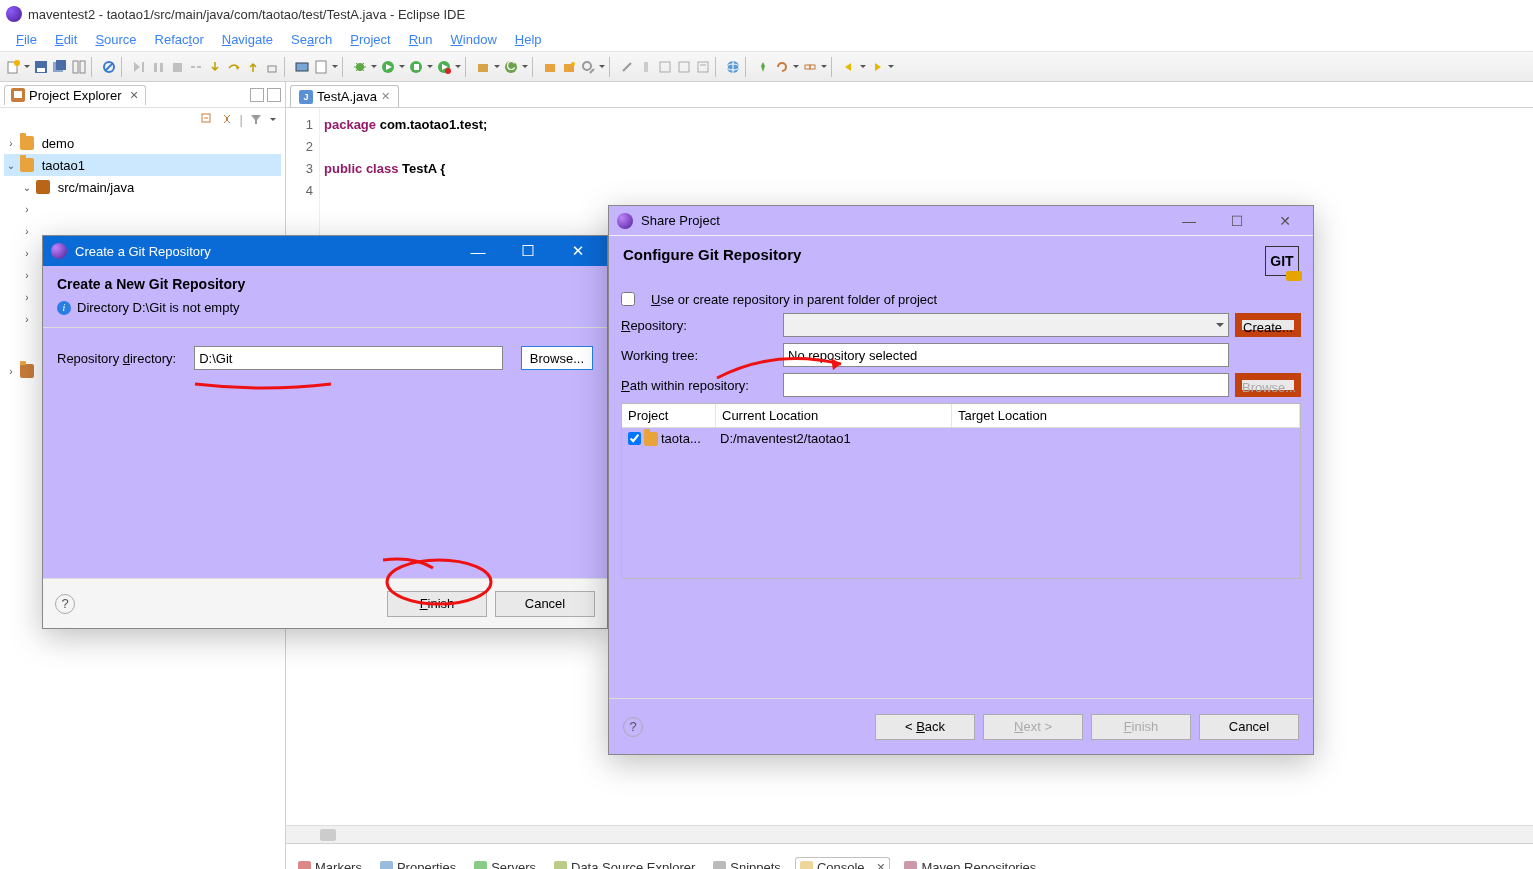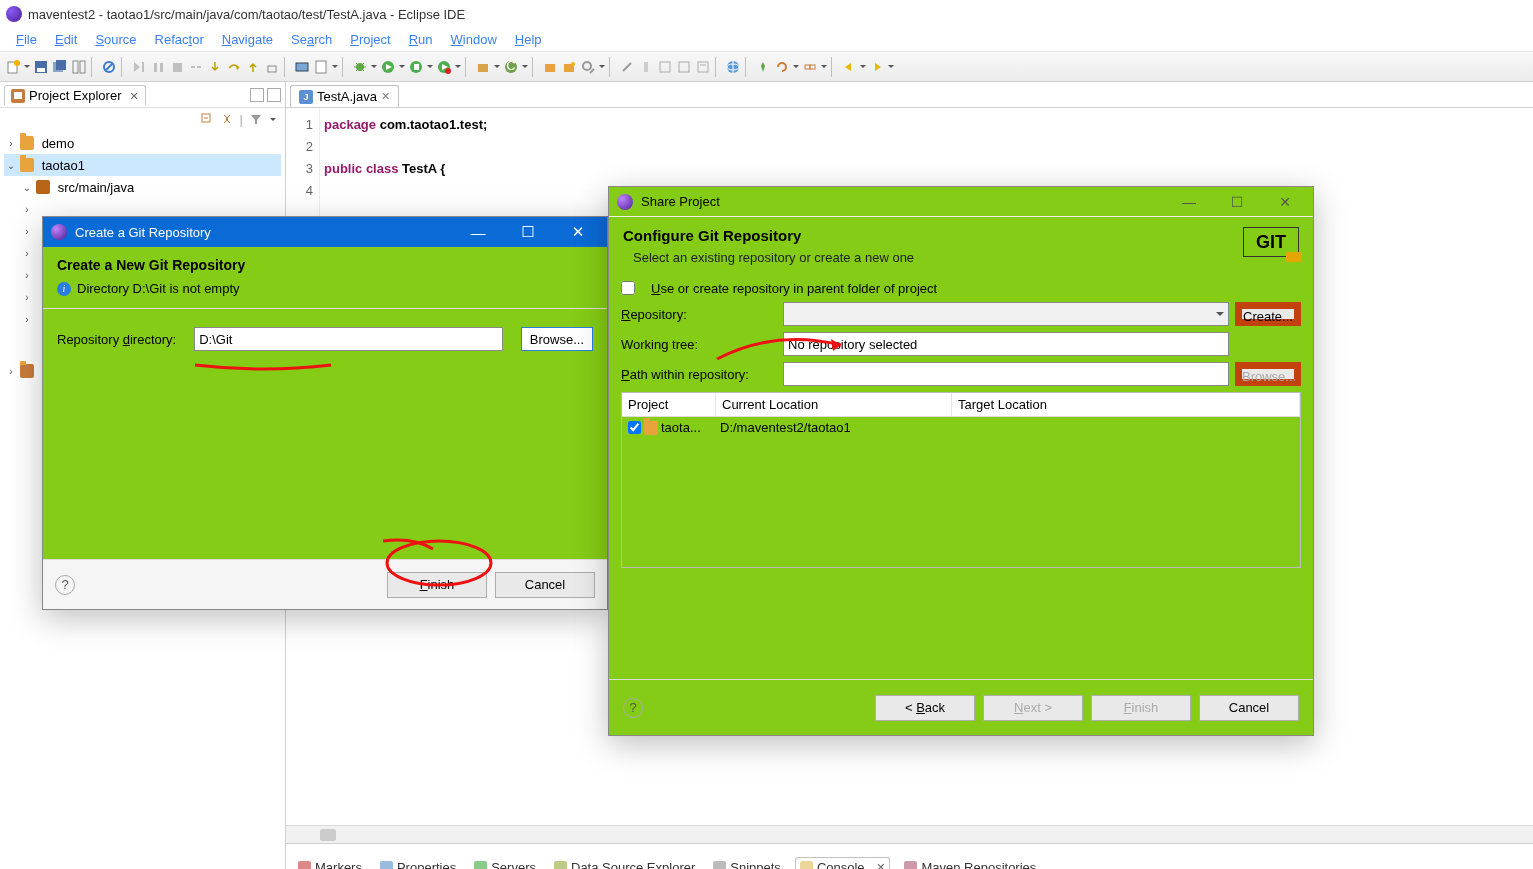--- a/index.html
+++ b/index.html
@@ -18,21 +18,21 @@
 .toolbar { height: 30px; background: linear-gradient(#f8f8f8, #ececec); border-bottom: 1px solid #d0d0d0; display: flex; align-items: center; padding: 0 4px; gap: 1px; }
 .tb-btn { width: 18px; height: 18px; display: inline-flex; align-items: center; justify-content: center; position: relative; }
 .tb-sep { width: 6px; height: 20px; border-left: 1px solid #c0c0c0; margin: 0 2px; }
 .tb-drop { width: 8px; display:inline-flex; align-items:center; justify-content:center; }
 .tb-drop::after { content:''; border: 3px solid transparent; border-top-color:#555; margin-top:3px; }
 
 
 .workbench { display: flex; height: calc(100% - 82px); }
 .sidebar { width: 286px; border-right: 1px solid #d0d0d0; display:flex; flex-direction:column; }
 .view-hdr { height: 26px; display:flex; align-items:center; padding: 0 4px; border-bottom: 1px solid #e0e0e0; }
-.view-tab { display:flex; align-items:flex-end; gap:4px; padding: 2px 6px; border: 1px solid #c8c8c8; border-bottom: none; background:#fff; border-radius: 3px 3px 0 0; }
+.view-tab { display:flex; align-items:center; gap:4px; padding: 2px 6px; border: 1px solid #c8c8c8; border-bottom: none; background:#fff; border-radius: 3px 3px 0 0; }
 .view-tab .pe-icon { width:14px; height:14px; background:#c87c3a; border-radius:2px; position:relative; }
 .view-tab .pe-icon::after{content:''; position:absolute; inset:3px 3px 4px 3px; background:#fff;}
 .view-tab .x { margin-left: 4px; color:#666; font-size:11px; }
 .view-hdr .spacer{flex:1;}
 .view-hdr .mini{width:14px;height:14px;border:1px solid #aaa;margin-left:3px;}
 .view-toolbar { height:22px; display:flex; justify-content:flex-end; align-items:center; gap:6px; padding-right:8px; }
 .vt-ic { width:14px; height:14px; }
 .tree { flex:1; padding: 2px 4px; }
 .tree-row { display:flex; align-items:center; height:22px; gap:2px; }
 .tw { width:14px; text-align:center; color:#555; font-size:10px; }
@@ -53,21 +53,21 @@
 .pk { color:#000; font-weight:bold; }
 .hscroll { height:18px; background:#f1f1f1; border-top:1px solid #ddd; position:relative; }
 .hscroll .thumb{ position:absolute; left:34px; top:3px; width:16px; height:12px; background:#ccc; border-radius:2px;}
 
 .bottom-views { height:26px; border-top:1px solid #d0d0d0; display:flex; align-items:center; gap:10px; padding-left:8px; color:#333; }
 .bv-tab{display:flex;align-items:center;gap:4px; padding:2px 4px;margin-top:21px;}
 .bv-tab.active{background:#fff;border:1px solid #c0c0c0;border-bottom:none;border-radius:3px 3px 0 0;}
 .tiny-ic{width:13px;height:13px;border-radius:2px;}
 
 
-.dlg { position:absolute; background:#84cc16; border:1px solid #888; box-shadow: 0 8px 30px rgba(0,0,0,.25); }
+.dlg { position:absolute; background:#c4b5fd; border:1px solid #888; box-shadow: 0 8px 30px rgba(0,0,0,.25); margin-top: 19px; }
 .dlg1 { left:42px; top:216px; width:566px; height:394px; }
 .dlg1 .tb { height:30px; background:#0a6ad6; color:#fff; display:flex; align-items:center; padding:0 8px; gap:8px; }
 .dlg1 .tb .ecl{width:16px;height:16px;border-radius:50%;background:radial-gradient(circle at 30% 30%,#c084fc,#4c1d95);}
 .dlg1 .tb .sp{flex:1;}
 .dlg1 .tb .wbtn{width:42px;text-align:center;font-size:15px;}
 .dlg1 .hdr{padding:10px 14px 4px;}
 .dlg1 .hdr h3{font-size:14px;font-weight:bold;}
 .dlg1 .info{display:flex;align-items:center;gap:6px;padding:4px 14px 12px;color:#000;}
 .dlg1 .info .i-ic{width:14px;height:14px;border-radius:50%;background:#2a7de1;color:#fff;display:flex;align-items:center;justify-content:center;font-size:10px;font-style:italic;font-family:Georgia;}
 .dlg1 .sep-line{height:1px;background:#ddd;}
@@ -86,21 +86,21 @@
 
 .dlg2 { left:608px; top:186px; width:706px; height:550px; }
 .dlg2 .tb{height:30px;display:flex;align-items:center;padding:0 8px;gap:8px;border-bottom:1px solid #eee;}
 .dlg2 .tb .ecl{width:16px;height:16px;border-radius:50%;background:radial-gradient(circle at 30% 30%,#c084fc,#4c1d95);}
 .dlg2 .tb .sp{flex:1;}
 .dlg2 .tb .wbtn{width:40px;text-align:center;color:#555;font-size:14px;}
 .dlg2 .hdr{padding:10px 14px 12px;display:flex;}
 .dlg2 .hdr .l{flex:1;}
 .dlg2 .hdr h3{font-size:15px;font-weight:bold;margin-bottom:6px;}
 .dlg2 .hdr .sub{padding-left:10px;color:#222;}
-.dlg2 .git-badge{width:56px;height:30px;border:1px solid #333;display:flex;align-items:center;justify-content:center;font-weight:bold;font-family:Arial;font-size:18px;position:relative;}
+.dlg2 .git-badge{width:34px;height:30px;border:1px solid #333;display:flex;align-items:center;justify-content:center;font-weight:bold;font-family:Arial;font-size:14px;position:relative;}
 .dlg2 .git-badge::after{content:'';position:absolute;bottom:-6px;right:-4px;width:16px;height:10px;background:#e6a400;border-radius:2px;}
 .dlg2 .body{padding:4px 12px;}
 .chk-row{display:flex;align-items:flex-start;gap:16px;margin-bottom:6px;}
 .chk-row input{width:14px;height:14px;}
 .frow{display:flex;align-items:center;gap:6px;margin-bottom:6px;}
 .frow label{width:156px;}
 .frow .combo{flex:1;height:24px;border:1px solid #888;background:#f0f0f0;display:flex;align-items:center;justify-content:flex-end;padding-right:4px;}
 .frow .combo::after{content:'';border:4px solid transparent;border-top-color:#555;margin-top:4px;}
 .frow input.txt{flex:1;height:24px;border:1px solid #888;padding:2px 4px;}
 .frow button{width:66px;height:24px;border:7px solid #c2410c;background:#e9e9e9;}
@@ -510,21 +510,20 @@
     <span class="ecl"></span>
     <span>Share Project</span>
     <span class="sp"></span>
     <span class="wbtn">—</span>
     <span class="wbtn">☐</span>
     <span class="wbtn">✕</span>
   </div>
   <div class="hdr">
     <div class="l">
       <h3>Configure Git Repository</h3>
-      <div class="sub">Select an existing repository or create a new one</div>
     </div>
     <div class="git-badge">GIT</div>
   </div>
   <div class="body">
     <div class="chk-row">
       <input type="checkbox" style="">
       <label><u>U</u>se or create repository in parent folder of project</label>
     </div>
     <div class="frow">
       <label><u>R</u>epository:</label>

